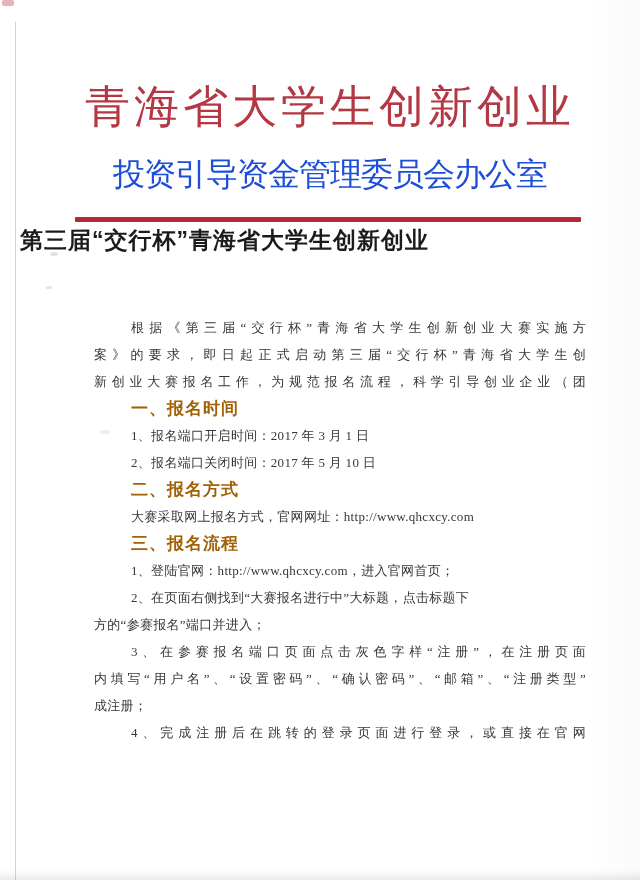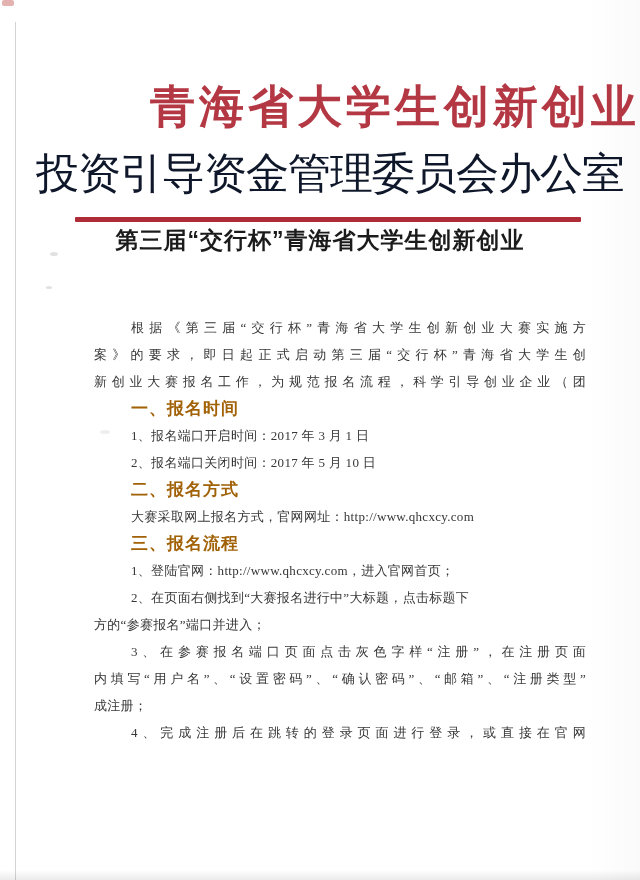--- a/index.html
+++ b/index.html
@@ -20,29 +20,29 @@
   .corner-mark{position:absolute;left:2px;top:0;width:12px;height:6px;background:#c66;opacity:.5;border-radius:2px;}
   .speck{position:absolute;background:#e2e2e2;border-radius:50%;}
   .speck.s1{left:50px;top:252px;width:8px;height:4px;}
   .speck.s2{left:46px;top:286px;width:6px;height:3px;}
   .speck.s3{left:100px;top:430px;width:10px;height:4px;opacity:.6;}
 
   
   .letterhead{position:absolute;left:20px;right:0;top:0;text-align:center;}
   .lh1{position:absolute;left:0;right:0;top:76px;
     font-size:45px;line-height:62px;letter-spacing:4px;
-    color:#b43843;font-weight:700;white-space:nowrap;text-align:right;}
+    color:#b43843;font-weight:400;white-space:nowrap;}
   .lh2{position:absolute;left:0;right:0;top:142px;
-    font-size:43px;line-height:64px;letter-spacing:-1px;
-    color:#0f172a;font-weight:400;white-space:nowrap;}
+    font-size:32px;line-height:64px;letter-spacing:-1px;
+    color:#1d4ed8;font-weight:400;white-space:nowrap;}
   .divider{position:absolute;left:75px;top:217px;width:506px;height:5px;
     background:#b02b38;border-radius:1px;}
 
   
-  .title{position:absolute;left:20px;right:20px;top:226px;text-align:center;
+  .title{position:absolute;left:20px;right:20px;top:226px;
     font-family:"Liberation Sans","DejaVu Sans",sans-serif;
     font-weight:700;color:#1b1b1b;}
   .title div{font-size:23px;line-height:28px;letter-spacing:1px;white-space:nowrap;}
 
   
   .body{position:absolute;left:94px;top:314px;width:492px;color:#373737;}
   .ln{font-size:13px;line-height:27px;height:27px;letter-spacing:0.3px;white-space:nowrap;}
   .ln.indent{padding-left:37px;}
   .ln.full{white-space:normal;text-align:justify;text-align-last:justify;}
   .ln.bold{font-family:Liberation Sans, sans-serif;

